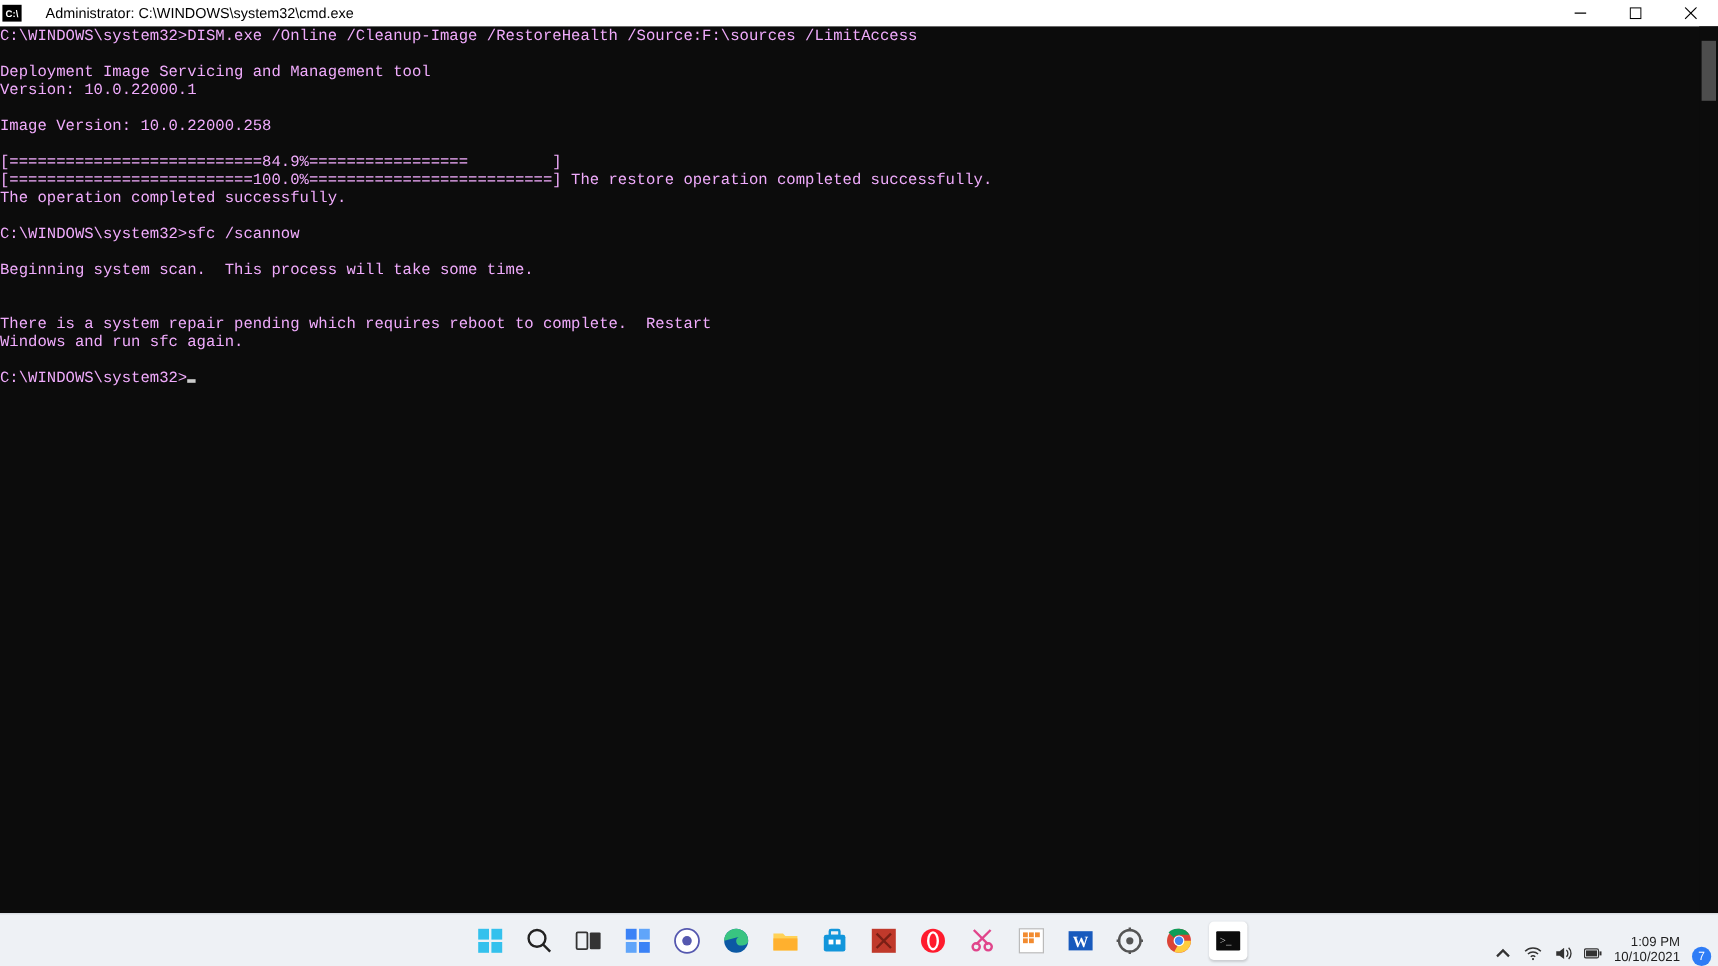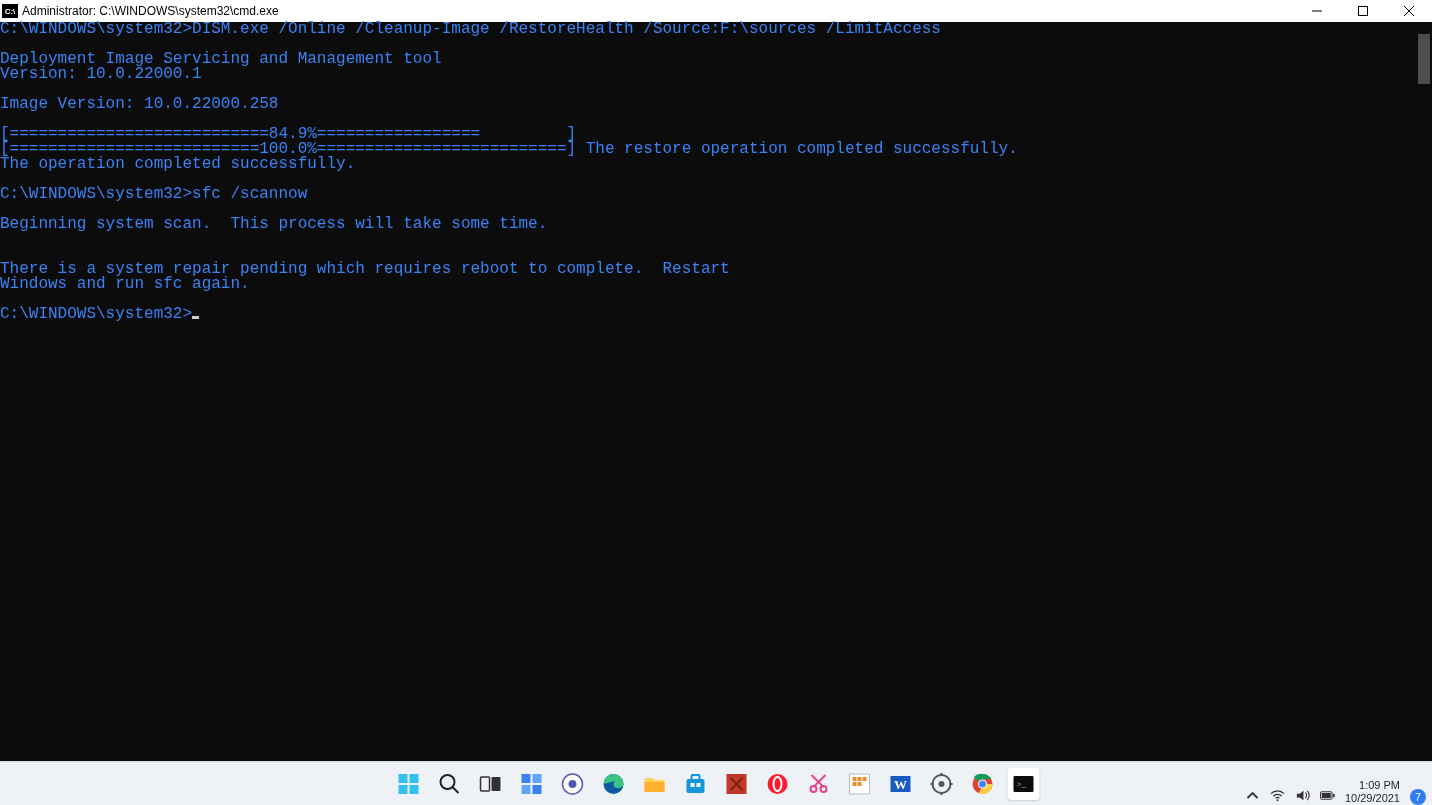--- a/index.html
+++ b/index.html
@@ -15,41 +15,41 @@
     color: #000;
     position: relative;
   }
   .titlebar .appicon {
     width: 16px; height: 14px;
     background: #000;
     margin-left: 2px;
     display: flex; align-items: center; justify-content: center;
     color: #fff; font-size: 8px; font-weight: bold;
   }
-  .titlebar .title { margin-left: 4px; }
+  .titlebar .title { margin-left: 20px; }
   .titlebar .winbtns { position: absolute; right: 0; top: 0; display: flex; }
   .titlebar .winbtn {
     width: 46px; height: 22px;
     display: flex; align-items: center; justify-content: center;
     cursor: default;
   }
   .titlebar .winbtn svg { width: 10px; height: 10px; }
 
   
   .terminal-wrap {
     position: relative;
     height: calc(805px - 22px - 44px);
     background: #0c0c0c;
   }
   .terminal {
     position: absolute; inset: 0;
     padding: 0 0 0 0;
-    color: #3b82f6;
+    color: #f0abfc;
     font-family: Consolas, "Courier New", monospace;
-    font-size: 16px;
+    font-size: 13px;
     line-height: 15px;
     white-space: pre;
   }
   .terminal .cursor {
     display: inline-block;
     width: 7px; height: 3px;
     background: #cccccc;
     vertical-align: baseline;
     margin-bottom: -1px;
   }
@@ -294,17 +294,17 @@
     </div>
     <div>
       <svg viewBox="0 0 18 12">
           <rect x="0.5" y="1.5" width="14" height="9" rx="1.5" fill="none" stroke="#333" stroke-width="1.2"></rect>
           <rect x="15.5" y="4" width="2" height="4" fill="#333"></rect>
           <rect x="2" y="3" width="11" height="6" fill="#333"></rect>
         </svg>
     </div>
     <div class="clock">
       <div>1:09 PM</div>
-      <div>10/29/2021</div>
+      <div>10/10/2021</div>
     </div>
     <div class="badge">7</div>
   </div>
 </div>
 
 </body></html>

